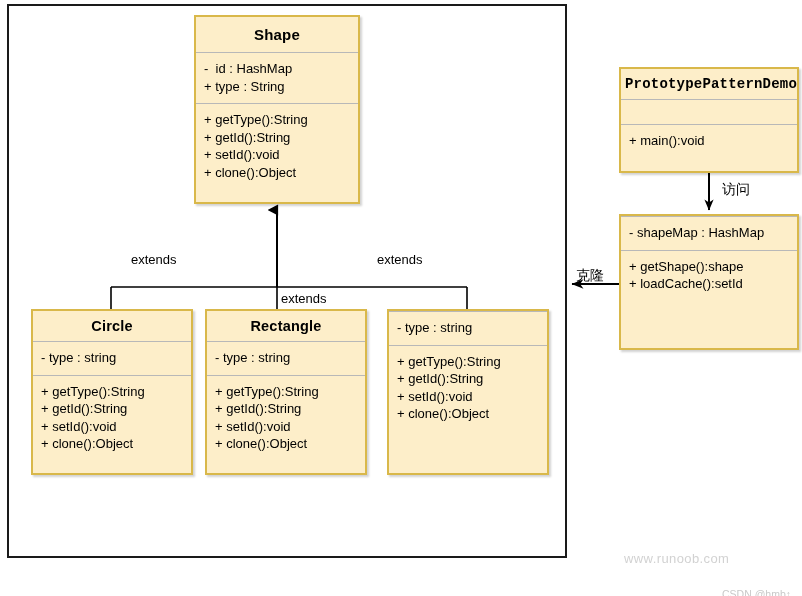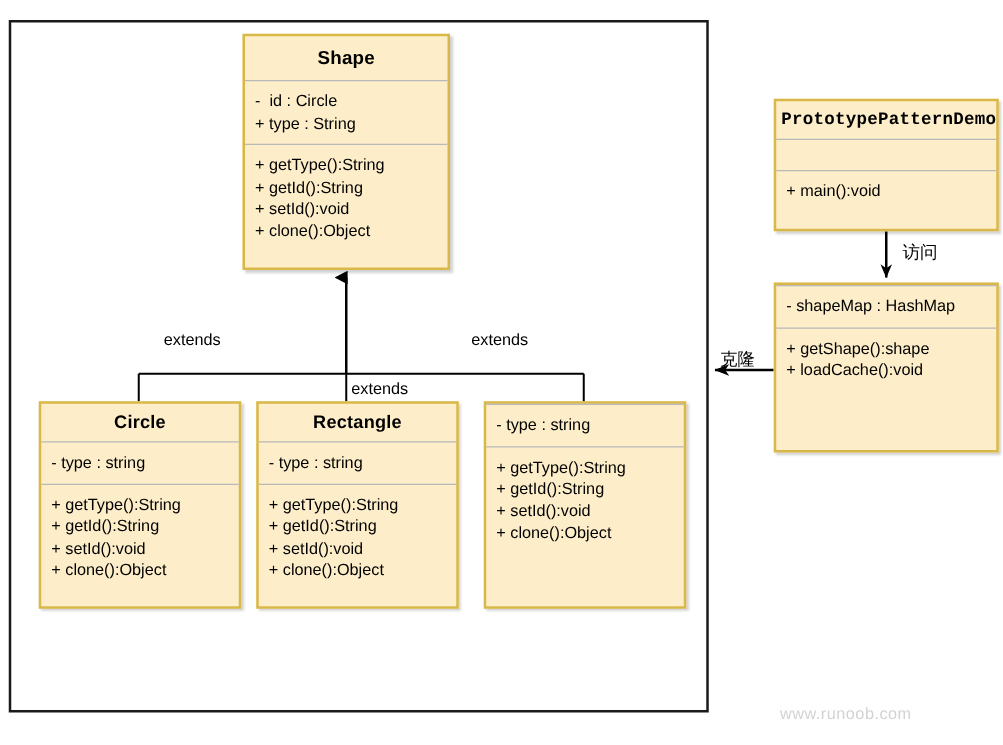--- a/index.html
+++ b/index.html
@@ -12,21 +12,21 @@
     font-family: "Liberation Sans", "DejaVu Sans", sans-serif;
     width: 802px;
     height: 596px;
     position: relative;
     overflow: hidden;
     -webkit-font-smoothing: antialiased;
   }
 
   #canvas {
     position: absolute;
-    left: 0; top: 12px;
+    left: 0; top: 0;
     width: 802px;
     height: 496px;
   }
 
   
   .diagram-frame {
     position: absolute;
     left: 7px;
     top: 4px;
     width: 560px;
@@ -167,21 +167,21 @@
 
     <g>
       <line x1="619" y1="284" x2="572" y2="284" stroke="#000000" stroke-width="2" marker-end="url(#arrow-open)"></line>
     </g>
   </svg>
 
   <div class="uml-class" id="class-shape">
     <div class="uml-name">Shape</div>
     <div class="uml-sep"></div>
     <div class="uml-section">
-      <div class="uml-member">-  id : Circle</div>
+      <div class="uml-member">-  id : HashMap</div>
       <div class="uml-member">+ type : String</div>
     </div>
     <div class="uml-sep"></div>
     <div class="uml-section">
       <div class="uml-member">+ getType():String</div>
       <div class="uml-member">+ getId():String</div>
       <div class="uml-member">+ setId():void</div>
       <div class="uml-member">+ clone():Object</div>
     </div>
   </div>
@@ -241,21 +241,21 @@
   </div>
 
   <div class="uml-class" id="class-shapecache">
     <div class="uml-sep"></div>
     <div class="uml-section">
       <div class="uml-member">- shapeMap : HashMap</div>
     </div>
     <div class="uml-sep"></div>
     <div class="uml-section">
       <div class="uml-member">+ getShape():shape</div>
-      <div class="uml-member">+ loadCache():void</div>
+      <div class="uml-member">+ loadCache():setId</div>
     </div>
   </div>
 
   <div class="edge-label" id="label-extends-left">extends</div>
   <div class="edge-label" id="label-extends-right">extends</div>
   <div class="edge-label" id="label-extends-mid">extends</div>
   <div class="edge-label cjk" id="label-access">访问</div>
   <div class="edge-label cjk" id="label-clone">克隆</div>
 
   <div class="watermark" id="watermark-runoob">www.runoob.com</div>

